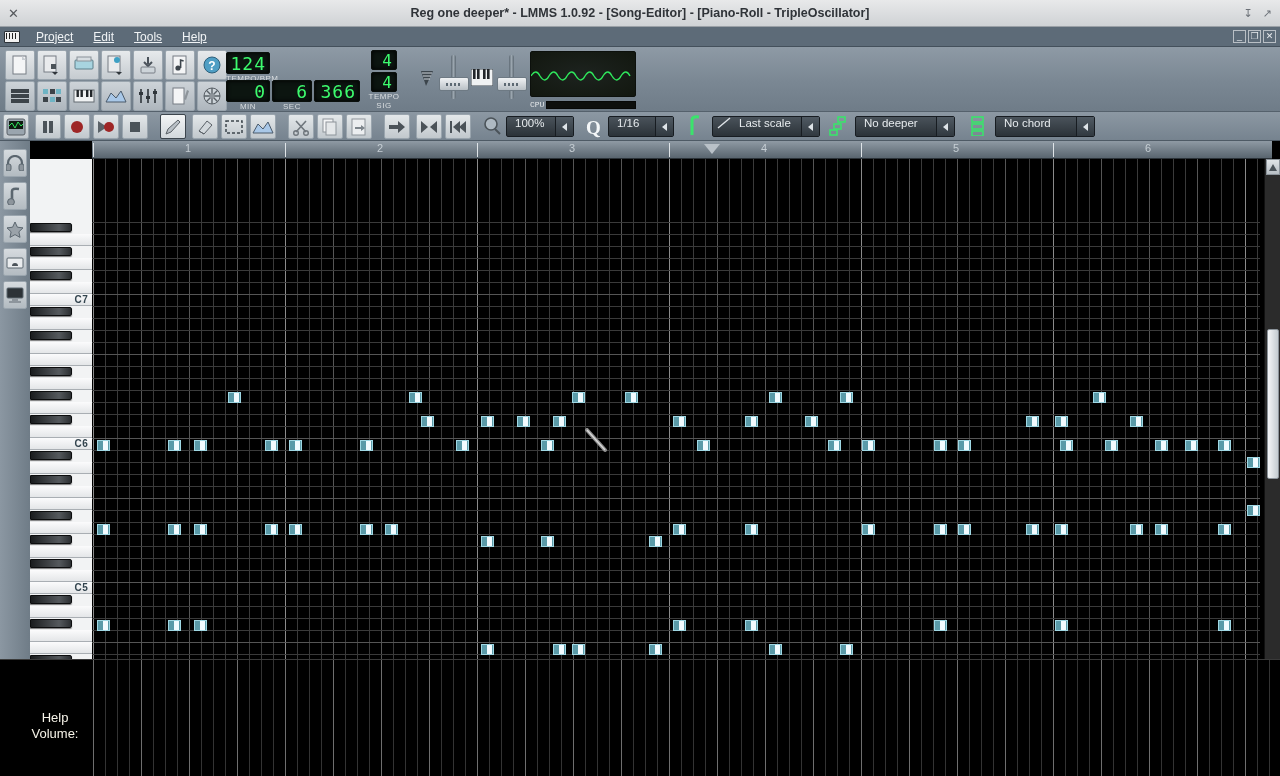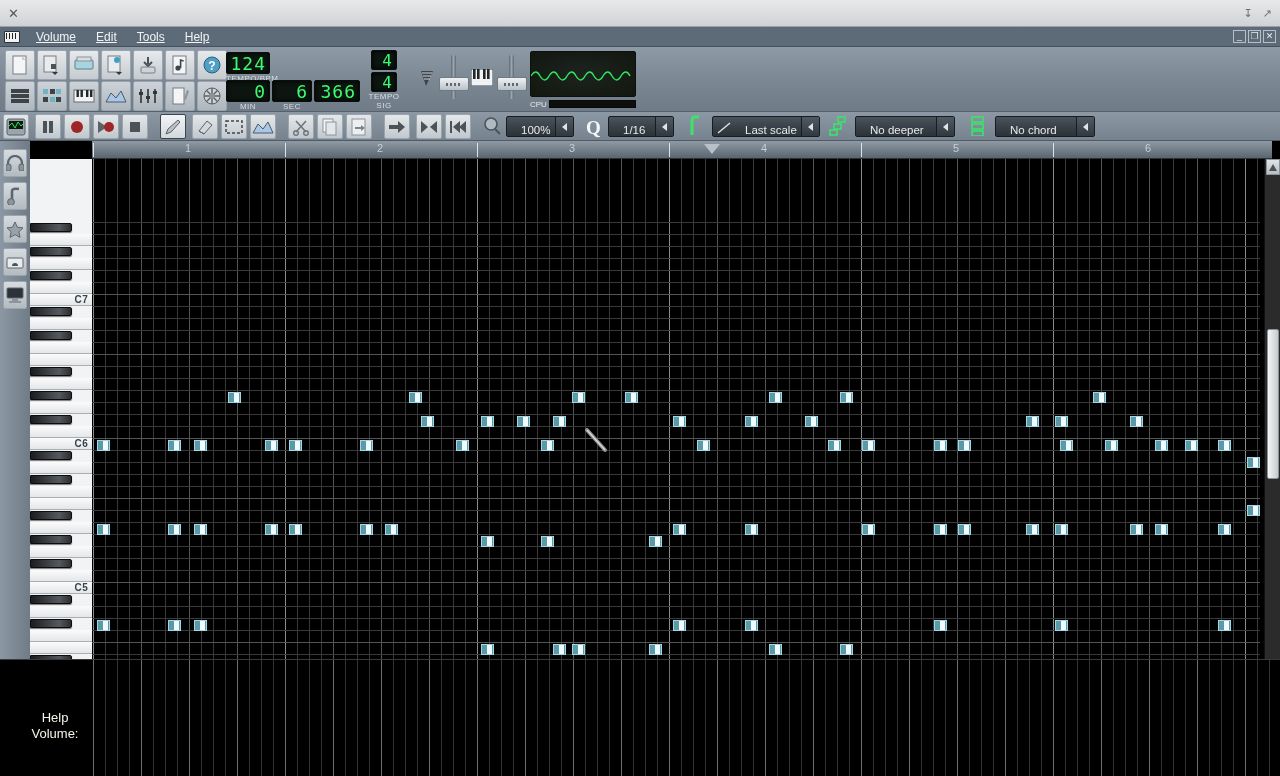--- a/index.html
+++ b/index.html
@@ -77,21 +77,21 @@
   }
   .lcdcap { font-size: 8px; color: #d9dde0; text-align: center; letter-spacing: .5px; }
   .lcdwrap { position: absolute; }
 
   
   #scope {
     position: absolute; left: 530px; top: 4px; width: 106px; height: 46px;
     background: radial-gradient(ellipse at center, #1d231f, #12170f);
     border: 1px solid #0c100c; border-radius: 2px;
   }
-  #cpu { position: absolute; left: 530px; top: 53px; width: 106px; height: 9px; display: flex; align-items: flex-start; }
+  #cpu { position: absolute; left: 530px; top: 53px; width: 106px; height: 9px; display: flex; align-items: flex-end; font-family: Liberation Mono, monospace; }
   #cpu .lbl { font-size: 8px; color: #e6e9eb; margin-right: 2px; }
   #cpu .bar { flex: 1; height: 8px; background: #0d0f0d; border: 1px solid #070807; }
   #cpu .fill { height: 100%; background: repeating-linear-gradient(to right, #2fe65c 0 4px, #0d0f0d 4px 5px); }
 
   
   .vslider { position: absolute; width: 5px; height: 44px; background: linear-gradient(to right,#5d6973,#9aa5ae,#5d6973); border-radius:2px; }
   .vknob { position: absolute; width: 30px; height: 14px; border:1px solid #6e7a84; border-radius:2px;
            background: linear-gradient(#f0f2f4,#b9c0c6); display:flex; align-items:center; justify-content:center; }
   .vknob i { width:16px; height:3px; background: repeating-linear-gradient(to right,#5d6973 0 2px, transparent 2px 4px); }
 
@@ -103,22 +103,22 @@
   }
   .t2btn {
     width: 26px; height: 25px; border: 1px solid #9aa5ae; border-radius: 2px;
     background: linear-gradient(#e4e8ea, #c1c8cd);
     display: inline-flex; align-items: center; justify-content: center; cursor: pointer;
   }
   .t2btn.active { border: 1px solid #3c454d; background: linear-gradient(#f3f5f6, #d2d8dc); }
   .combo {
     height: 21px; border: 1px solid #171c21; border-radius: 2px;
     background: linear-gradient(#4a535b, #2b3238);
-    color: #e6eaed; font-size: 11.5px; display: flex; align-items: flex-end;
-    padding-left: 14px; cursor: pointer; position: relative;
+    color: #e6eaed; font-size: 11.5px; display: flex; align-items: flex-start;
+    padding-left: 8px; cursor: pointer; position: relative;
   }
   .combo .arrowbox {
     position: absolute; right: 0; top: 0; bottom: 0; width: 18px;
     border-left: 1px solid #171c21;
     background: linear-gradient(#505a63, #313940);
     display: flex; align-items: center; justify-content: center;
   }
   .combo .arrowbox::after {
     content: ""; border-style: solid; border-width: 4px 5px 4px 0;
     border-color: transparent #dfe4e8 transparent transparent;
@@ -206,29 +206,30 @@
   #velgrid { position: absolute; left: 92px; top: 0; right: 0; bottom: 0; overflow: hidden; }
   .velline { position: absolute; top: 0; bottom: 0; width: 1px; background: #333; }
   .velline.strong { background: #6e6e6e; }
   #cursor { position: absolute; pointer-events: none; }
 </style>
 </head>
 <body>
 
 <div id="titlebar">
   <span class="tb-close">✕</span>
+  <span class="tb-title">Reg one deeper* - LMMS 1.0.92 - [Song-Editor] - [Piano-Roll - TripleOscillator]</span>
   <span class="tb-right">
     <span>↧</span>
     <span>↗</span>
   </span>
 </div>
 
 <div id="menubar">
   <span class="app-icon"></span>
-  <span class="m-item"><u>Volume</u></span>
+  <span class="m-item"><u>Project</u></span>
   <span class="m-item"><u>Edit</u></span>
   <span class="m-item"><u>Tools</u></span>
   <span class="m-item"><u>Help</u></span>
   <span class="winbtns">
     <span class="winbtn">_</span>
     <span class="winbtn">❐</span>
     <span class="winbtn">✕</span>
   </span>
 </div>
 

